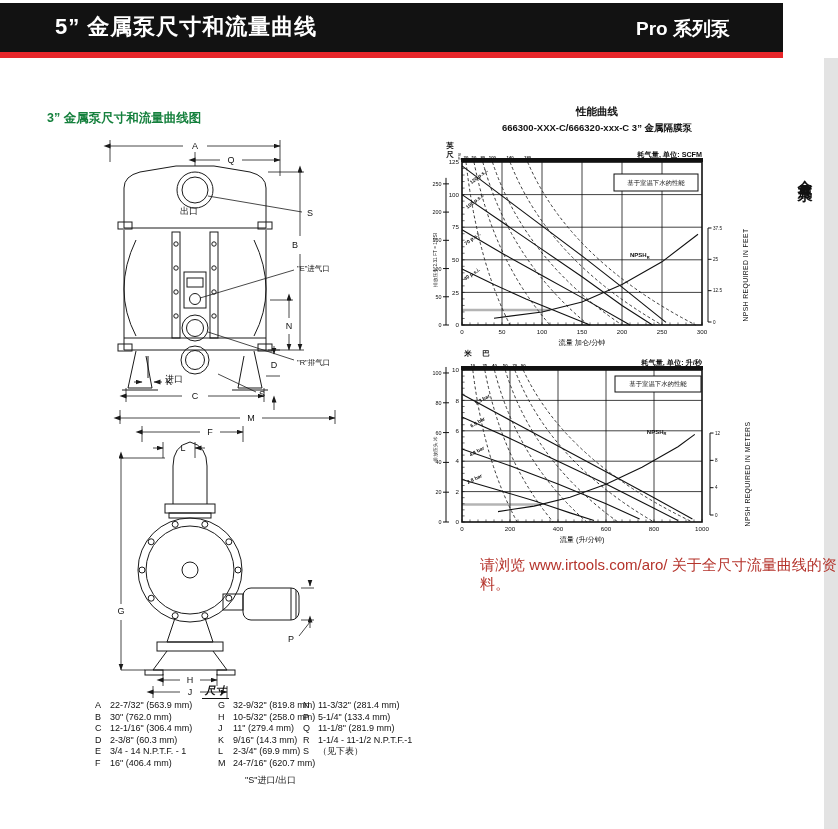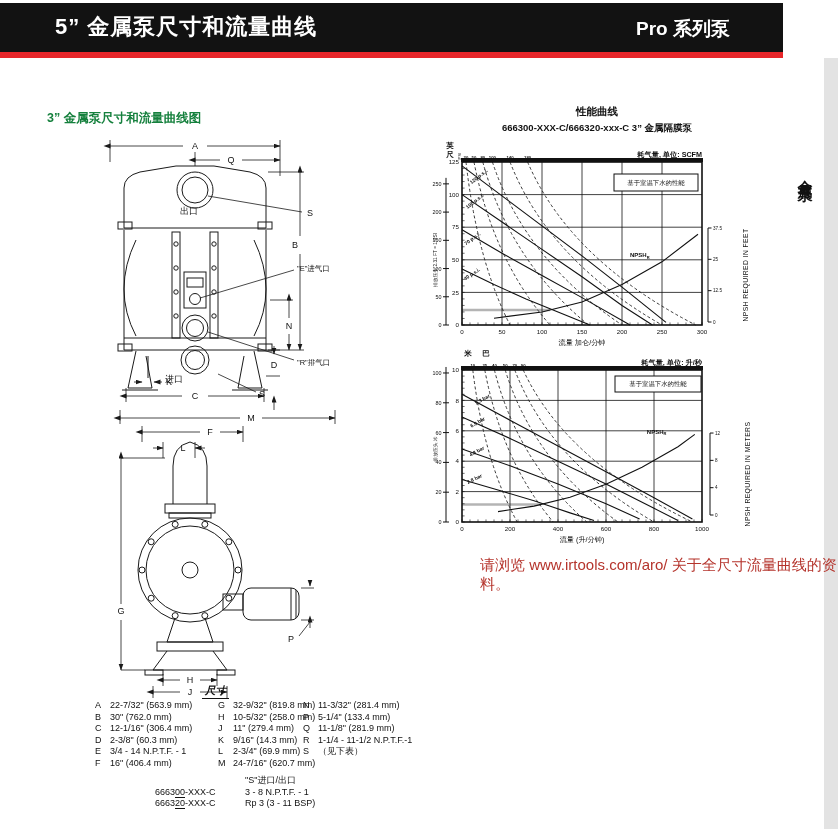--- a/index.html
+++ b/index.html
@@ -513,25 +513,15 @@
   <div class="dims-col" id="dims-col3">
       <div><span class="dim-key">N</span><span>11-3/32" (281.4 mm)</span></div>
       <div><span class="dim-key">P</span><span>5-1/4" (133.4 mm)</span></div>
       <div><span class="dim-key">Q</span><span>11-1/8" (281.9 mm)</span></div>
       <div><span class="dim-key">R</span><span>1-1/4 - 11-1/2 N.P.T.F.-1</span></div>
       <div><span class="dim-key">S</span><span>（见下表）</span></div>
     </div>
 
   <div class="s-table">
     <div class="s-header">"S"进口/出口</div>
-    <div id="s-rows">
-        <div class="s-row">
-          <span class="s-model"><span>6663</span><span class="s-underline">00</span><span>-XXX-C</span></span>
-          <span>3 - 8 N.P.T.F. - 1</span>
-        </div>
-        <div class="s-row">
-          <span class="s-model"><span>6663</span><span class="s-underline">20</span><span>-XXX-C</span></span>
-          <span>Rp 3 (3 - 11 BSP)</span>
-        </div>
-      </div>
   </div>
 
 </div>
 
 </body></html>

